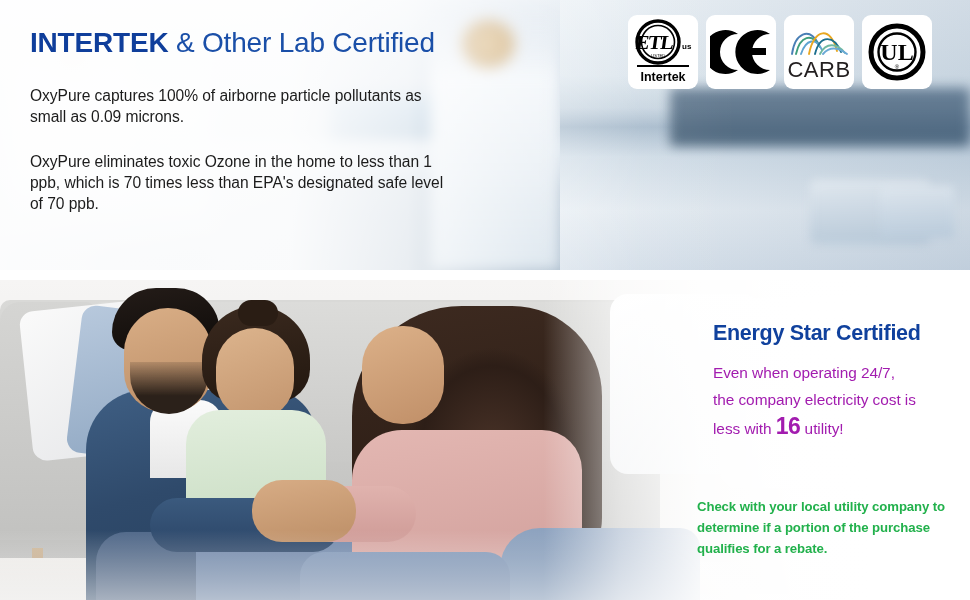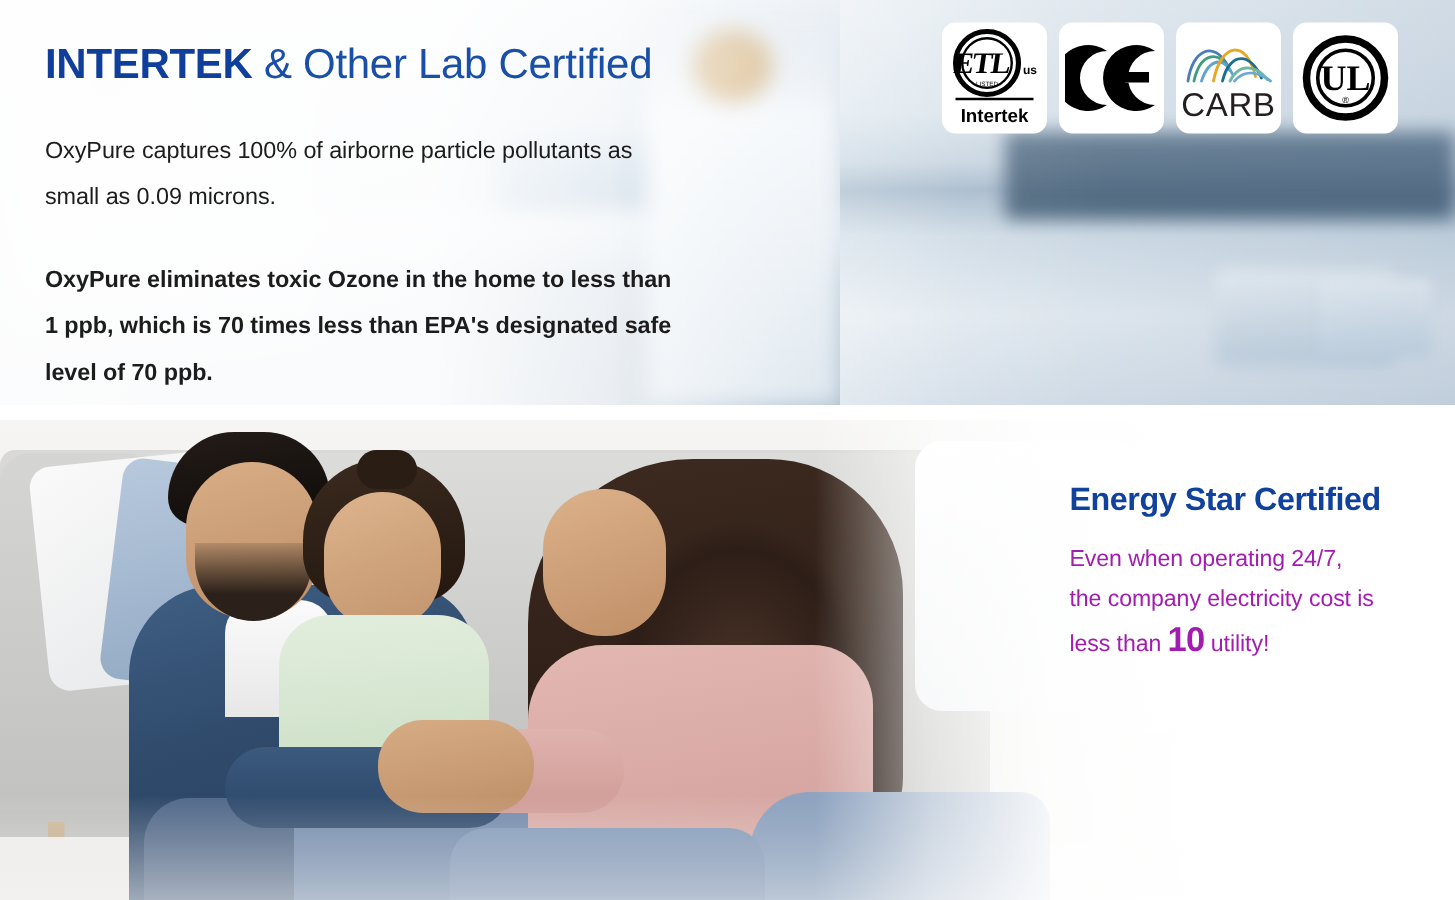--- a/index.html
+++ b/index.html
@@ -87,24 +87,24 @@
   }
 
   .lab-copy { position:absolute; left:30px; top:28px; width:430px; }
   .headline-lab {
     font-size:28px; letter-spacing:-.2px; color:#1a4fa8; font-weight:400;
     white-space:nowrap; line-height:1.1;
   }
   .headline-lab .strong { font-weight:700; color:#0f3e9b; }
 
   .lab-para {
-    font-size:15.6px; color:#1c1c1c; line-height:31px; letter-spacing:-.05px;
+    font-size:15.6px; color:#1c1c1c; line-height:21px; letter-spacing:-.05px;
   }
   .lab-para.p1 { margin-top:26px; }
-  .lab-para.p2 { margin-top:24px;font-weight:bold; }
+  .lab-para.p2 { margin-top:24px; }
 
   
   .badges { position:absolute; left:628px; top:15px; display:flex; gap:8px; }
   .badge {
     width:70px; height:74px; background:#fff; border-radius:9px;
     display:flex; align-items:center; justify-content:center; overflow:hidden;
   }
 
   
   .gap-band { position:absolute; left:0; top:270px; width:970px; height:10px; background:#fff; }
@@ -403,19 +403,20 @@
 
       <div class="fam-wash"></div>
       <div class="fam-wash-b"></div>
     </div>
 
     <div class="fam-copy">
       <h2 class="headline-energy">Energy Star Certified</h2>
       <p class="energy-para">
         <span>Even when operating 24/7,</span><br>
         <span>the company electricity cost is</span><br>
-        <span>less than </span><span class="big-ten">10</span><span> utility!</span>
+        <span>less with </span><span class="big-ten">16</span><span> utility!</span>
       </p>
     </div>
 
+    <p class="rebate">Check with your local utility company to determine if a portion of the purchase qualifies for a rebate.</p>
 
   </section>
 </div>
 
 </body></html>

